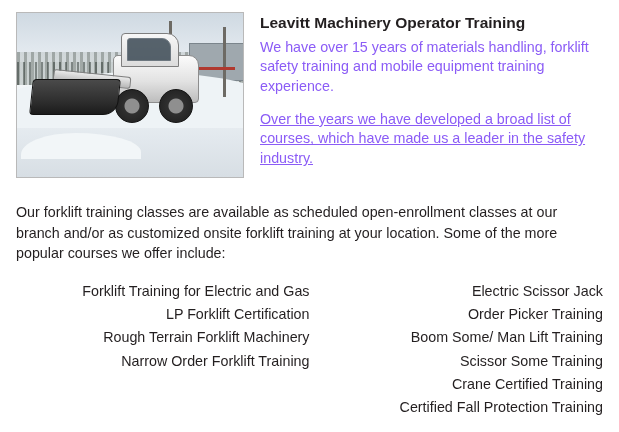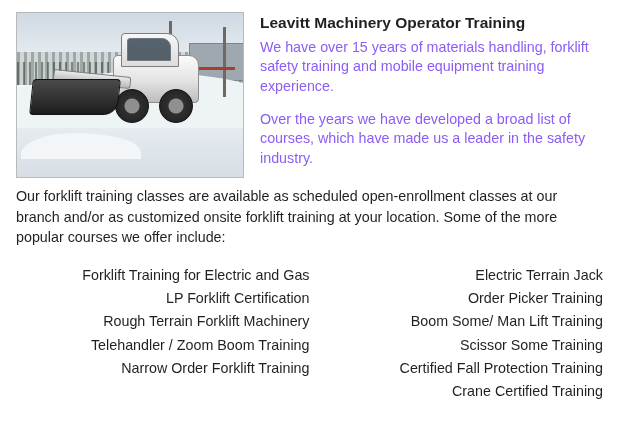--- a/index.html
+++ b/index.html
@@ -141,24 +141,24 @@
     color: #231f20;
     margin: 0 0 5px 0;
     line-height: 1.2;
   }
   .para {
     font-size: 14.3px;
     line-height: 1.38;
     margin: 0 0 13px 0;
     color: #8b5cf6;
   }
-  .para:last-child { margin-bottom: 4px; }
+  .para:last-child { margin-bottom: 4px; text-decoration: underline; }
 
   .mid-text {
-    margin-top: 8px;
+    margin-top: 24px;
     font-size: 14.3px;
     line-height: 1.45;
     color: #231f20;
   }
   .columns {
     margin-top: 16px;
     display: flex;
   }
   .col {
     flex: 0 0 50%;
@@ -208,26 +208,25 @@
     </div>
   </div>
 
   <div class="mid-text">Our forklift training classes are available as scheduled open-enrollment classes at our branch and/or as customized onsite forklift training at your location. Some of the more popular courses we offer include:</div>
 
   <div class="columns">
     <div class="col left">
       <div class="course">Forklift Training for Electric and Gas</div>
       <div class="course">LP Forklift Certification</div>
       <div class="course">Rough Terrain Forklift Machinery</div>
-      <div class="course">Telehandler / Zoom Boom Training</div>
       <div class="course">Narrow Order Forklift Training</div>
     </div>
     <div class="col right">
-      <div class="course">Electric Terrain Jack</div>
+      <div class="course">Electric Scissor Jack</div>
       <div class="course">Order Picker Training</div>
       <div class="course">Boom Some/ Man Lift Training</div>
       <div class="course">Scissor Some Training</div>
+      <div class="course">Crane Certified Training</div>
       <div class="course">Certified Fall Protection Training</div>
-      <div class="course">Crane Certified Training</div>
     </div>
   </div>
 
 </div>
 
 </body></html>

